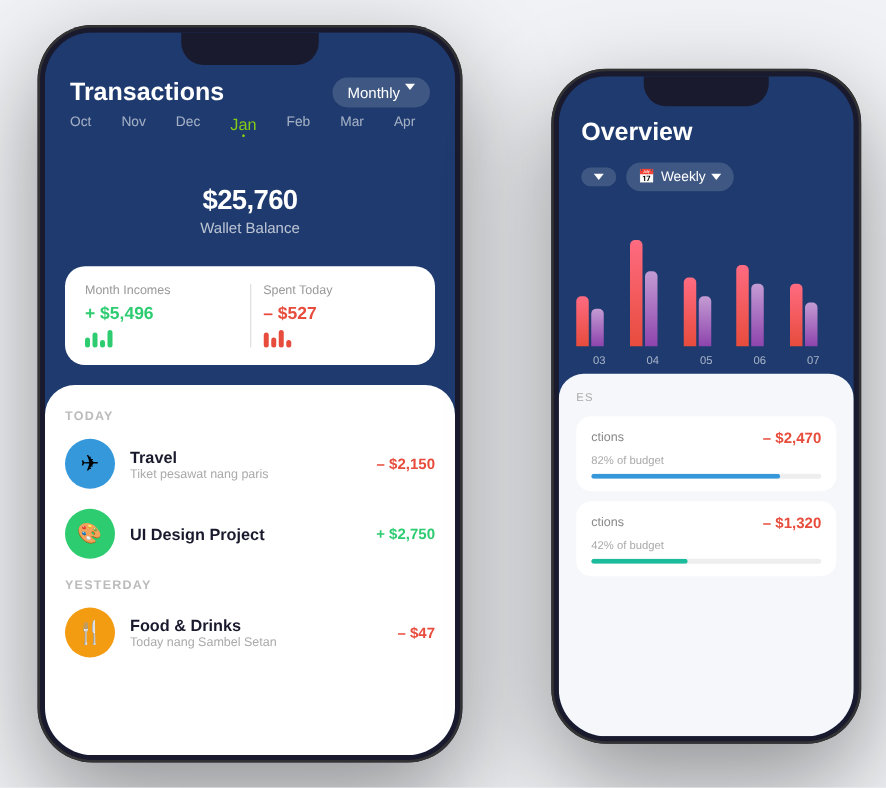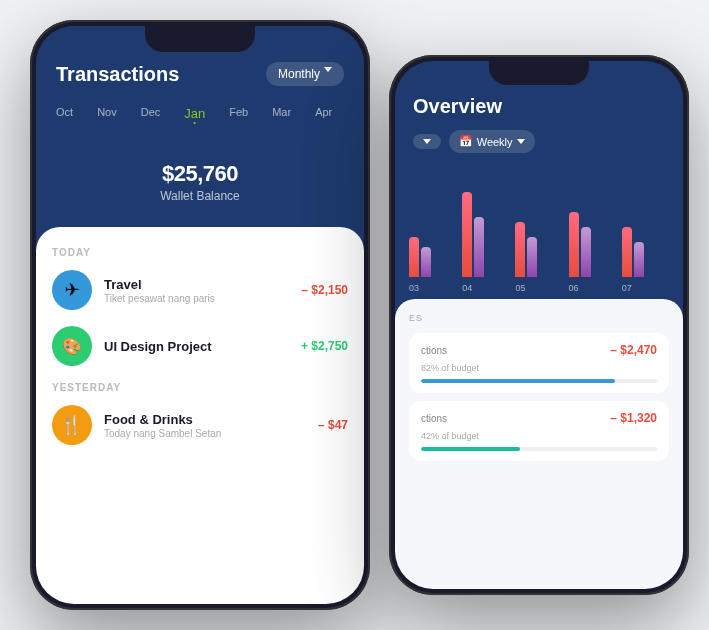--- a/index.html
+++ b/index.html
@@ -82,21 +82,20 @@
     .left-header {
       background: #1e3a6e;
       padding: 36px 20px 16px;
       color: white;
     }
 
     .left-header-row {
       display: flex;
       align-items: center;
       justify-content: space-between;
-      margin-bottom: 14px;
     }
 
     .left-title {
       font-size: 20px;
       font-weight: 700;
       color: white;
     }
 
     .monthly-badge {
       background: rgba(255,255,255,0.15);
@@ -257,21 +256,21 @@
     .tx-amount {
       font-size: 12px;
       font-weight: 600;
     }
 
     .tx-amount.negative { color: #e74c3c; }
     .tx-amount.positive { color: #2ecc71; }
 
     
     .phone-right {
-      width: 300px;
+      width: 248px;
       height: 540px;
       right: 20px;
       top: 55px;
       z-index: 3;
     }
 
     .phone-right .phone-inner {
       top: 6px; left: 6px; right: 6px; bottom: 6px;
     }
 
@@ -346,20 +345,21 @@
     .bar-red { background: linear-gradient(to top, #e74c3c, #ff6b81); }
     .bar-purple { background: linear-gradient(to top, #8e44ad, #c39bd3); }
 
     .chart-labels {
       display: flex;
       gap: 6px;
     }
 
     .chart-label {
       flex: 1;
+      text-align: center;
       font-size: 9px;
       color: rgba(255,255,255,0.6);
     }
 
     
     .right-bottom {
       flex: 1;
       background: #f5f7fa;
       border-radius: 20px 20px 0 0;
       padding: 14px;
@@ -458,20 +458,43 @@
             <span>Mar</span>
             <span>Apr</span>
           </div>
         </div>
 
         <div class="balance-section">
           <div class="balance-amount">$25,760</div>
           <div class="balance-label">Wallet Balance</div>
         </div>
 
+        <div class="stats-card">
+          <div class="stat-item">
+            <div class="stat-label">Month Incomes</div>
+            <div class="stat-value income">+ $5,496</div>
+            <div class="mini-bars">
+              <div class="mini-bar" style="height:8px;background:#2ecc71;"></div>
+              <div class="mini-bar" style="height:12px;background:#2ecc71;"></div>
+              <div class="mini-bar" style="height:6px;background:#2ecc71;"></div>
+              <div class="mini-bar" style="height:14px;background:#2ecc71;"></div>
+            </div>
+          </div>
+          <div class="stat-divider"></div>
+          <div class="stat-item">
+            <div class="stat-label">Spent Today</div>
+            <div class="stat-value spent">– $527</div>
+            <div class="mini-bars">
+              <div class="mini-bar" style="height:12px;background:#e74c3c;"></div>
+              <div class="mini-bar" style="height:8px;background:#e74c3c;"></div>
+              <div class="mini-bar" style="height:14px;background:#e74c3c;"></div>
+              <div class="mini-bar" style="height:6px;background:#e74c3c;"></div>
+            </div>
+          </div>
+        </div>
 
         <div class="transactions-section">
           <div class="section-label">TODAY</div>
 
           <div class="transaction-item">
             <div class="tx-icon blue">✈</div>
             <div class="tx-info">
               <div class="tx-name">Travel</div>
               <div class="tx-desc">Tiket pesawat nang paris</div>
             </div>

